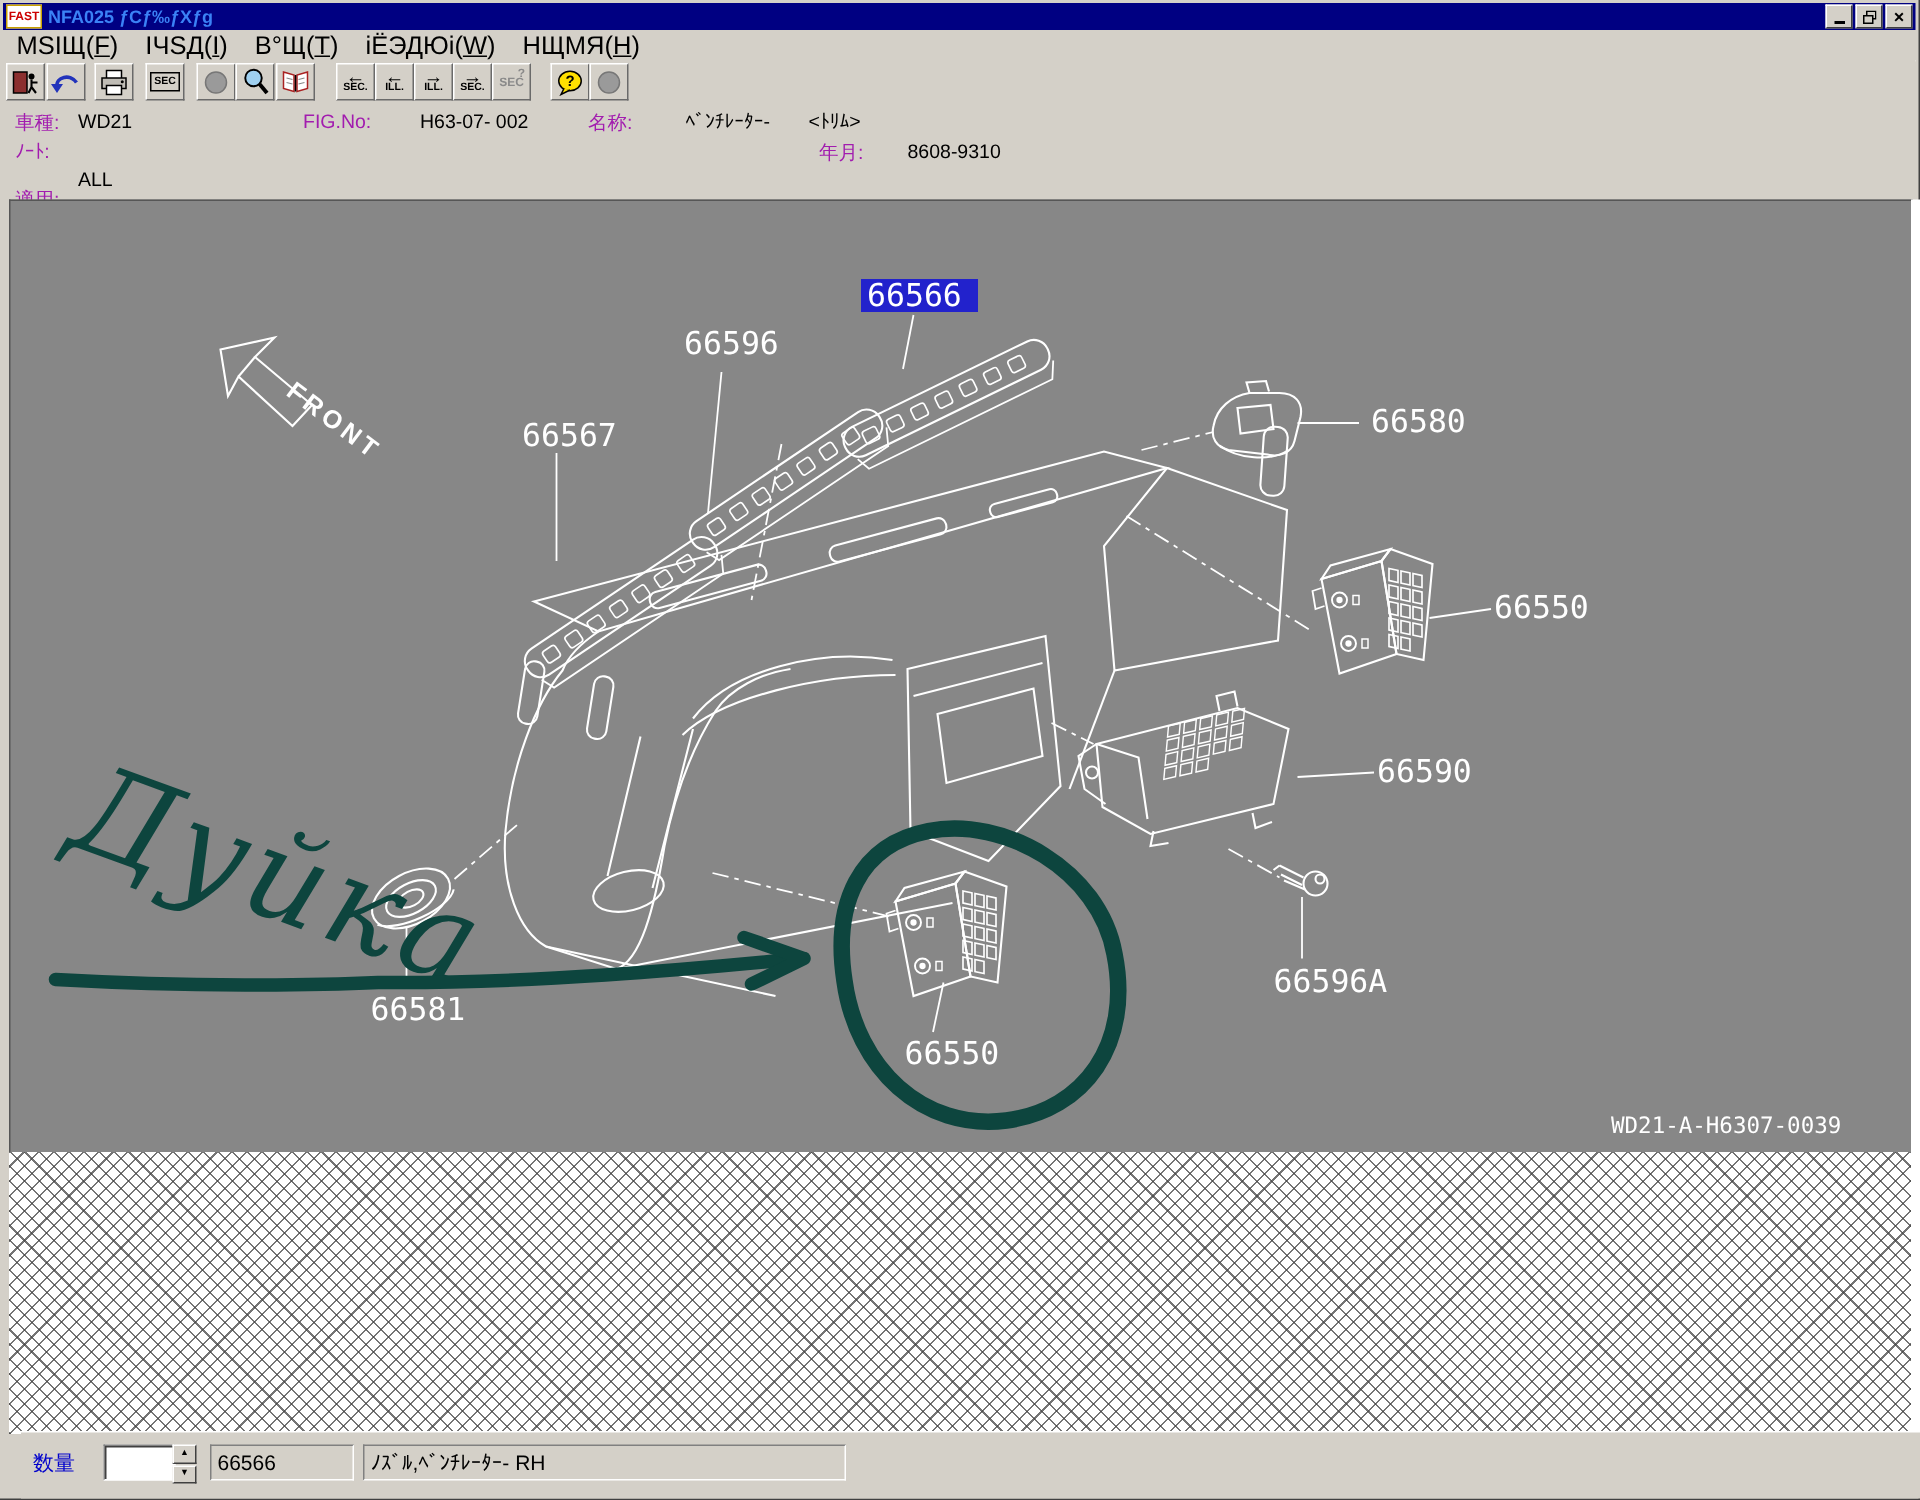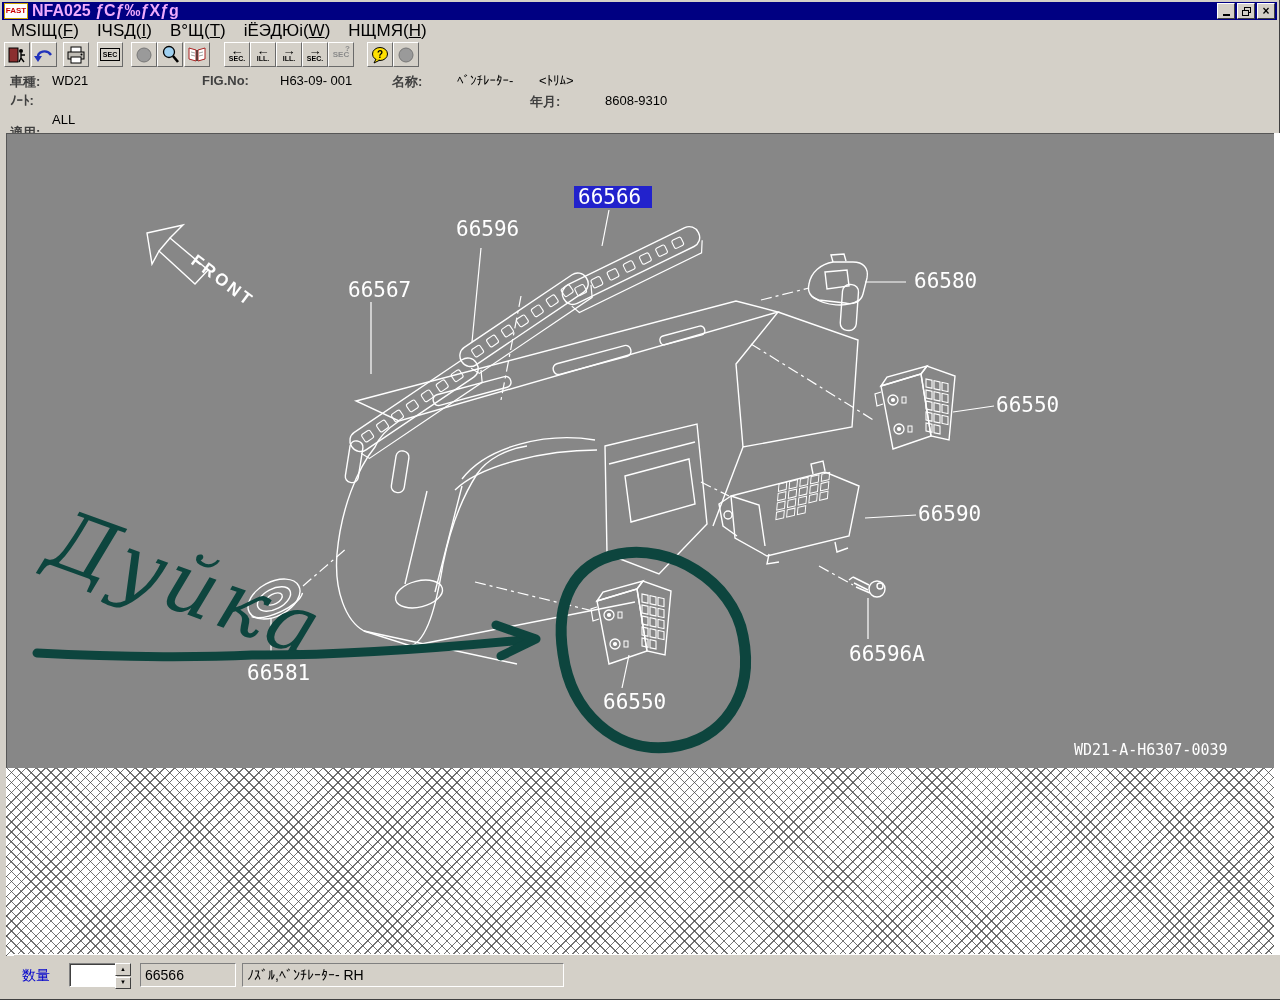--- a/index.html
+++ b/index.html
@@ -2,21 +2,21 @@
 <html><head>
 <meta charset="utf-8">
 <style>
   html,body{margin:0;padding:0;}
   body{width:1280px;height:1000px;font-family:"Liberation Sans",sans-serif;background:#d4d0c8;position:relative;overflow:hidden;}
   .window{position:absolute;left:0;top:0;width:1280px;height:1000px;background:#d4d0c8;border-right:1px solid #404040;border-bottom:1px solid #404040;box-sizing:border-box;}
 
   
   .titlebar{position:absolute;left:2px;top:2px;right:2px;height:18px;background:#000082;display:flex;align-items:center;padding-left:2px;}
   .appicon{width:22px;height:14px;background:#fff;border:1px solid #c8a000;color:#cc0000;font-weight:bold;font-size:8px;line-height:13px;text-align:center;font-family:"Liberation Sans",sans-serif;flex:0 0 auto;}
-  .apptitle{color:#f0abfc;font-size:16px;font-weight:bold;padding-left:4px;white-space:nowrap;flex:1;}
+  .apptitle{color:#3b82f6;font-size:12px;font-weight:bold;padding-left:4px;white-space:nowrap;flex:1;}
   .tb-btns{display:flex;gap:2px;padding-right:2px;}
   .tb-btn{width:16px;height:14px;background:#d4d0c8;border:1px solid;border-color:#fff #404040 #404040 #fff;display:flex;align-items:center;justify-content:center;font-size:9px;font-weight:bold;color:#000;}
   .tb-btn .minbar{width:7px;height:2px;background:#000;margin-top:7px;}
   .closeglyph{font-size:12px;line-height:10px;}
 
   
   .menubar{position:absolute;left:2px;top:21px;right:2px;height:19px;background:#d4d0c8;display:flex;align-items:center;font-size:17px;color:#000;border-bottom:1px solid #fff;}
   .menu-item{padding:1px 9px;white-space:nowrap;}
   .menu-item u{text-decoration:underline;}
 
@@ -24,21 +24,21 @@
   .toolbar{position:absolute;left:2px;top:40px;right:2px;height:30px;background:#d4d0c8;}
   .tool{position:absolute;top:2px;width:26px;height:25px;background:#d4d0c8;border:1px solid;border-color:#fff #6a6a6a #6a6a6a #fff;box-sizing:border-box;display:flex;align-items:center;justify-content:center;flex-direction:column;overflow:hidden;}
   .tool .arr{font-size:13px;font-weight:bold;line-height:9px;color:#000;}
   .tool .lbl{font-size:7px;font-weight:bold;line-height:8px;color:#000;font-family:"Liberation Sans",sans-serif;}
   .tool.disabled .arr,.tool.disabled .lbl{color:#8a8a8a;}
   .tool .qmark{position:absolute;top:1px;right:3px;font-size:8px;color:#8a8a8a;font-weight:bold;}
   .secbox{border:1px solid #000;font-size:7px;font-weight:bold;padding:2px 2px;line-height:7px;}
 
   
   .infobar{position:absolute;left:2px;top:70px;right:2px;height:61px;font-size:13px;}
-  .ilabel{position:absolute;color:#404040;white-space:pre;font-weight:bold;}
+  .ilabel{position:absolute;color:#a21caf;white-space:pre;}
   .ivalue{position:absolute;color:#000;white-space:pre;}
 
   
   .canvas-wrap{position:absolute;left:6px;top:133px;width:1268px;height:635px;background:#878787;border-top:1px solid #565656;border-left:1px solid #565656;box-sizing:content-box;}
   .right-strip{position:absolute;left:1274px;top:133px;width:6px;height:822px;background:#ffffff;}
   .hatch{position:absolute;left:6px;top:768px;width:1268px;height:188px;background:
      repeating-linear-gradient(45deg,rgba(70,70,70,.75) 0 1px,transparent 1px 7px),
      repeating-linear-gradient(-45deg,rgba(70,70,70,.75) 0 1px,transparent 1px 7px),#ffffff;}
 
   
@@ -158,27 +158,27 @@
       <svg width="16" height="16">
           <circle cx="8" cy="8" r="7" fill="#9a9a9a" stroke="#777"></circle>
         </svg>
     </div>
   </div>
 
   <div class="infobar">
     <span class="ilabel" style="left:8px;top:3px">車種:</span>
     <span class="ivalue" style="left:50px;top:3px">WD21</span>
     <span class="ilabel" style="left:200px;top:3px">FIG.No:</span>
-    <span class="ivalue" style="left:278px;top:3px">H63-09- 001</span>
+    <span class="ivalue" style="left:278px;top:3px">H63-07- 002</span>
     <span class="ilabel" style="left:390px;top:3px">名称:</span>
     <span class="ivalue" style="left:455px;top:3px">ﾍﾞﾝﾁﾚｰﾀｰ-</span>
     <span class="ivalue" style="left:537px;top:3px">&lt;ﾄﾘﾑ&gt;</span>
     <span class="ilabel" style="left:8px;top:23px">ﾉｰﾄ:</span>
     <span class="ivalue" style="left:50px;top:23px"></span>
-    <span class="ilabel" style="left:528px;top:23px">年月:</span>
+    <span class="ilabel" style="left:544px;top:23px">年月:</span>
     <span class="ivalue" style="left:603px;top:23px">8608-9310</span>
     <span class="ilabel" style="left:8px;top:54px">適用:</span>
     <span class="ivalue" style="left:50px;top:42px">ALL</span>
   </div>
 
   <div class="canvas-wrap">
     <svg width="1268" height="635" viewBox="0 0 1268 635">
       <defs>
         <g id="vent-part">
 

